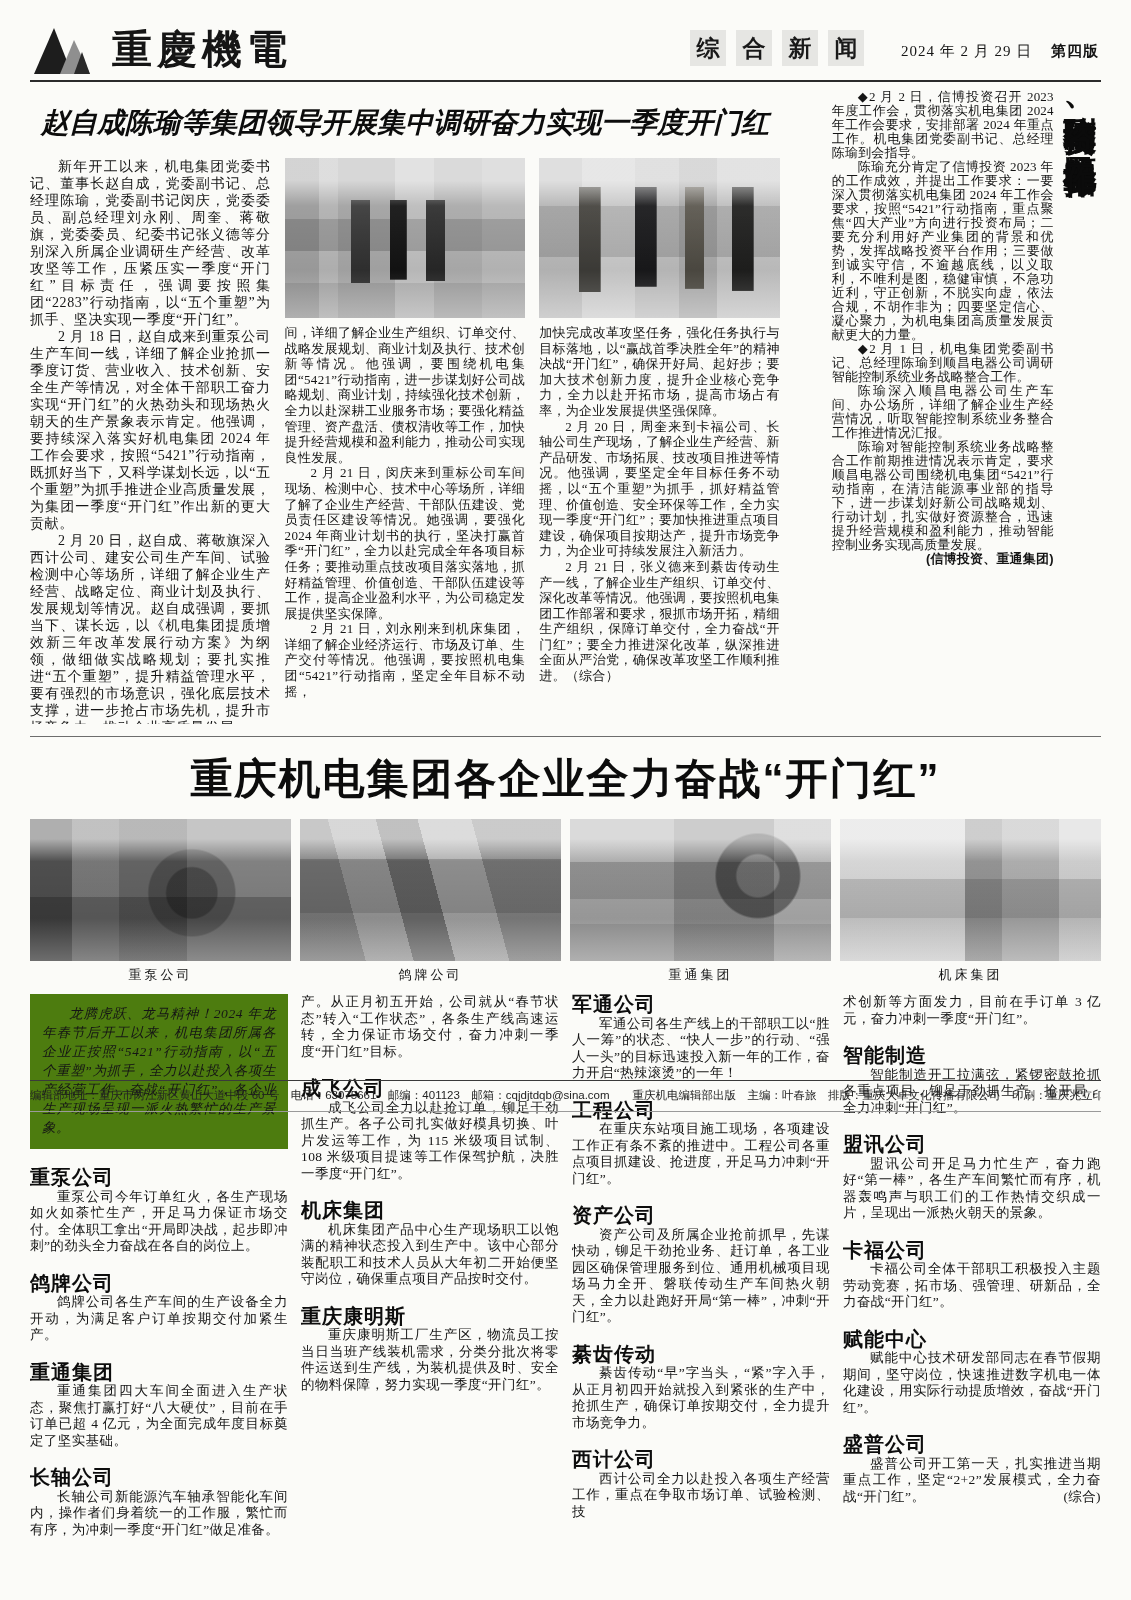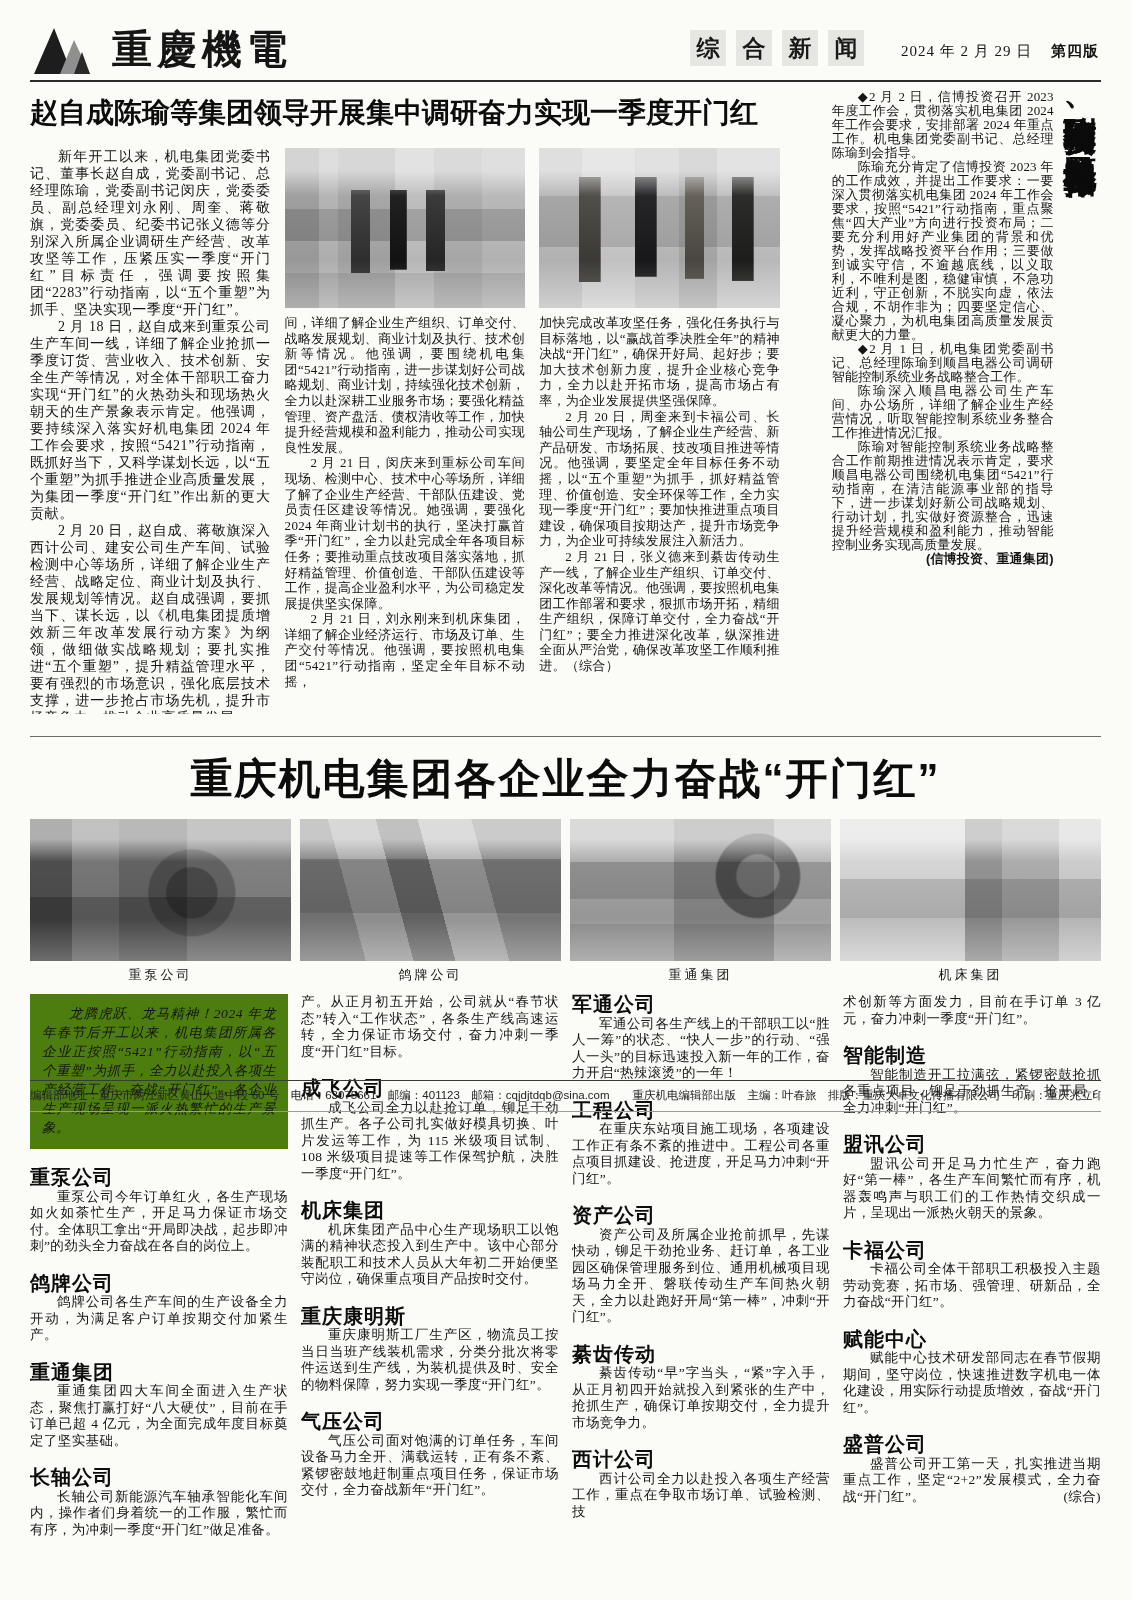--- a/index.html
+++ b/index.html
@@ -22,22 +22,23 @@
   }
   .dateline { position:absolute; right:2px; top:22px; font-size:15px; letter-spacing:1px; }
   .dateline .ed { margin-left:14px; font-weight:bold; }
   .mast-rule { border-bottom:2px solid #2b2b2b; margin-top:4px; }
 
   
   .top { display:flex; gap:16px; margin-top:8px; height:634px; }
   .main-article { width:772px; }
   .headline1 {
     font-family:"Liberation Sans","DejaVu Sans",sans-serif; font-weight:900;
-    font-size:28px; letter-spacing:0px; margin:4px 0 16px; color:#0c0c0c;
+    font-size:28px; text-align:center; letter-spacing:0px; margin:14px 0 16px; color:#0c0c0c;
     white-space:nowrap;
+    font-style:italic;
   }
   .cols { display:flex; gap:14px; height:566px; overflow:hidden; }
   .col { flex:1; text-align:justify; font-size:14px; line-height:17px; letter-spacing:.6px; overflow:hidden; }
   .col p.ind { text-indent:2em; }
   .col.wphoto { font-size:13px; line-height:15.6px; letter-spacing:.3px; }
   .photo-top { width:100%; height:160px; margin-bottom:7px; }
 
   .sidebar { flex:1; display:flex; gap:6px; }
   .sidebar-text { width:222px; text-align:justify; font-size:13px; line-height:14px; letter-spacing:.2px; overflow:hidden;margin-left:36px; }
   .sidebar-text p { text-indent:2em; }
@@ -245,24 +246,20 @@
         <p class="ind">成飞公司全力以赴抢订单，铆足干劲抓生产。各子公司扎实做好模具切换、叶片发运等工作，为 115 米级项目试制、108 米级项目提速等工作保驾护航，决胜一季度“开门红”。</p>
       </div>
       <div class="item">
         <h3 class="co-head">机床集团</h3>
         <p class="ind">机床集团产品中心生产现场职工以饱满的精神状态投入到生产中。该中心部分装配职工和技术人员从大年初二开始便坚守岗位，确保重点项目产品按时交付。</p>
       </div>
       <div class="item">
         <h3 class="co-head">重庆康明斯</h3>
         <p class="ind">重庆康明斯工厂生产区，物流员工按当日当班产线装机需求，分类分批次将零件运送到生产线，为装机提供及时、安全的物料保障，努力实现一季度“开门红”。</p>
       </div>
-      <div class="item">
-        <h3 class="co-head">气压公司</h3>
-        <p class="ind">气压公司面对饱满的订单任务，车间设备马力全开、满载运转，正有条不紊、紧锣密鼓地赶制重点项目任务，保证市场交付，全力奋战新年“开门红”。</p>
-      </div>
     </div>
 
     <div class="bcol">
       <div class="item">
         <h3 class="co-head">军通公司</h3>
         <p class="ind">军通公司各生产线上的干部职工以“胜人一筹”的状态、“快人一步”的行动、“强人一头”的目标迅速投入新一年的工作，奋力开启“热辣滚烫”的一年！</p>
       </div>
       <div class="item">
         <h3 class="co-head">工程公司</h3>
         <p class="ind">在重庆东站项目施工现场，各项建设工作正有条不紊的推进中。工程公司各重点项目抓建设、抢进度，开足马力冲刺“开门红”。</p>

